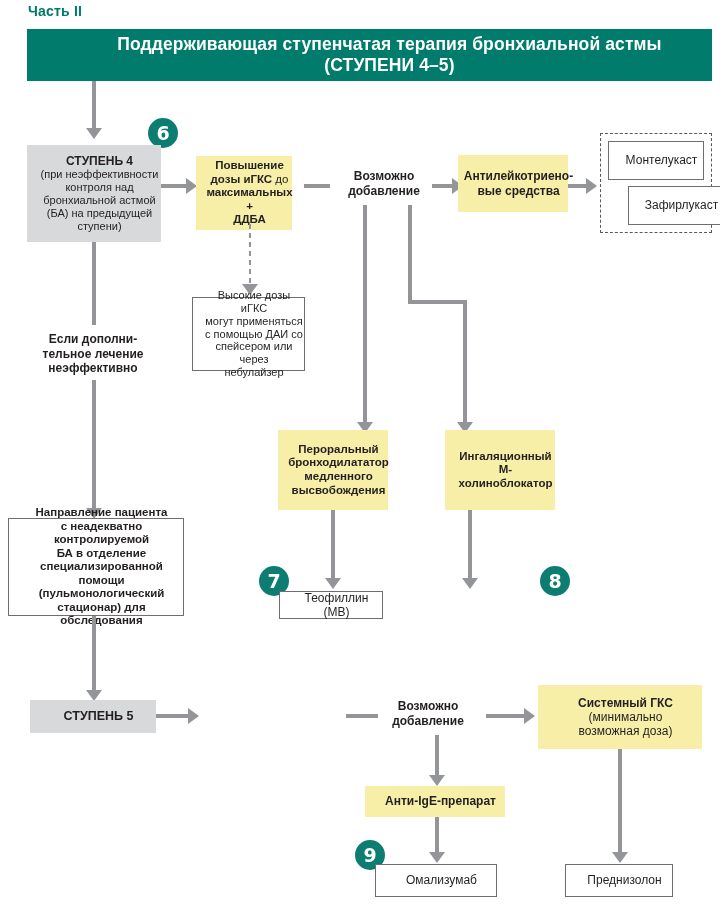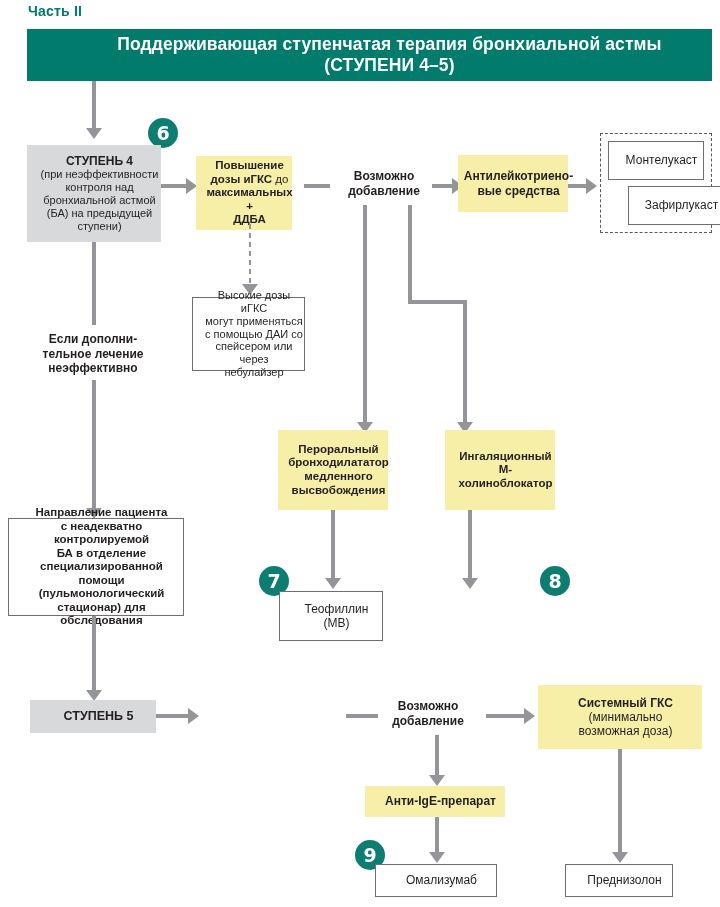--- a/index.html
+++ b/index.html
@@ -219,21 +219,21 @@
   <div class="abs ln ln-v" style="left:468px;top:510px;height:70px;"></div>
   <div class="abs ah-down" style="left:462px;top:578px;"></div>
 
   <div class="abs badge" style="left:259px;top:566px;width:30px;height:30px;">
     <span>7</span>
   </div>
   <div class="abs badge" style="left:540px;top:566px;width:30px;height:30px;">
     <span>8</span>
   </div>
 
-  <div class="abs box white-out" style="left:279px;top:591px;width:104px;height:50px;">
+  <div class="abs box white-out" style="left:279px;top:591px;width:104px;height:28px;">
     <span class="t12">Теофиллин (МВ)</span>
   </div>
 
 
   <div class="abs box gray" style="left:30px;top:700px;width:126px;height:33px;">
     <span class="t12-5 b-bold">СТУПЕНЬ 5</span>
   </div>
 
   <div class="abs ln ln-h" style="left:156px;top:714px;width:34px;"></div>
   <div class="abs ah-right" style="left:188px;top:708px;"></div>

